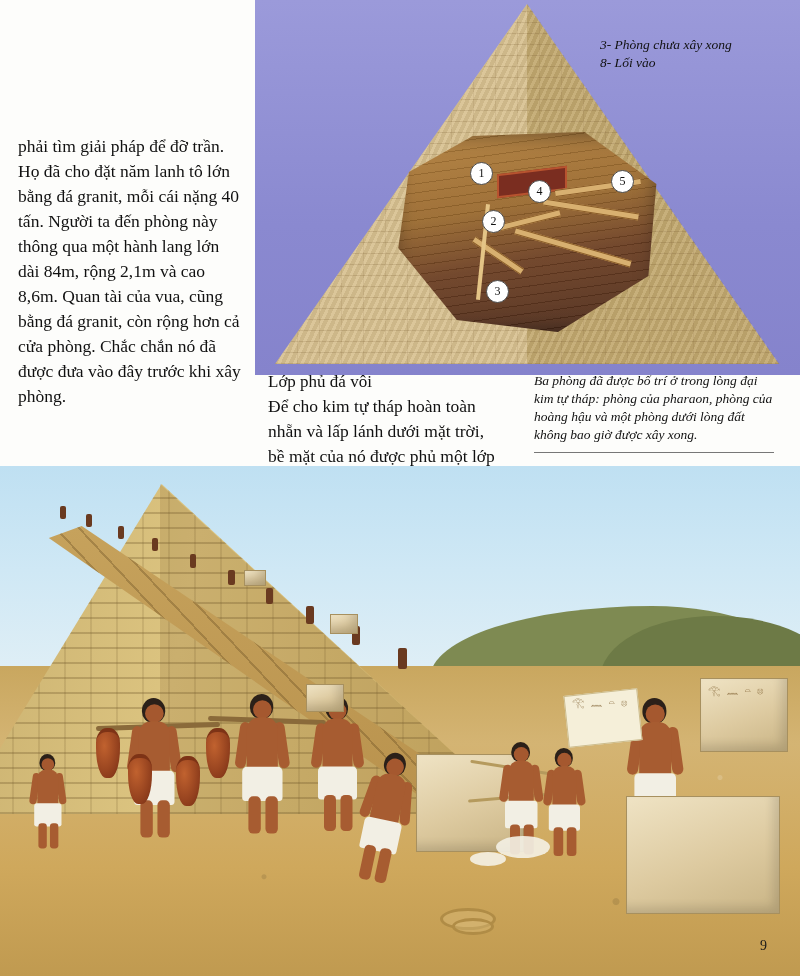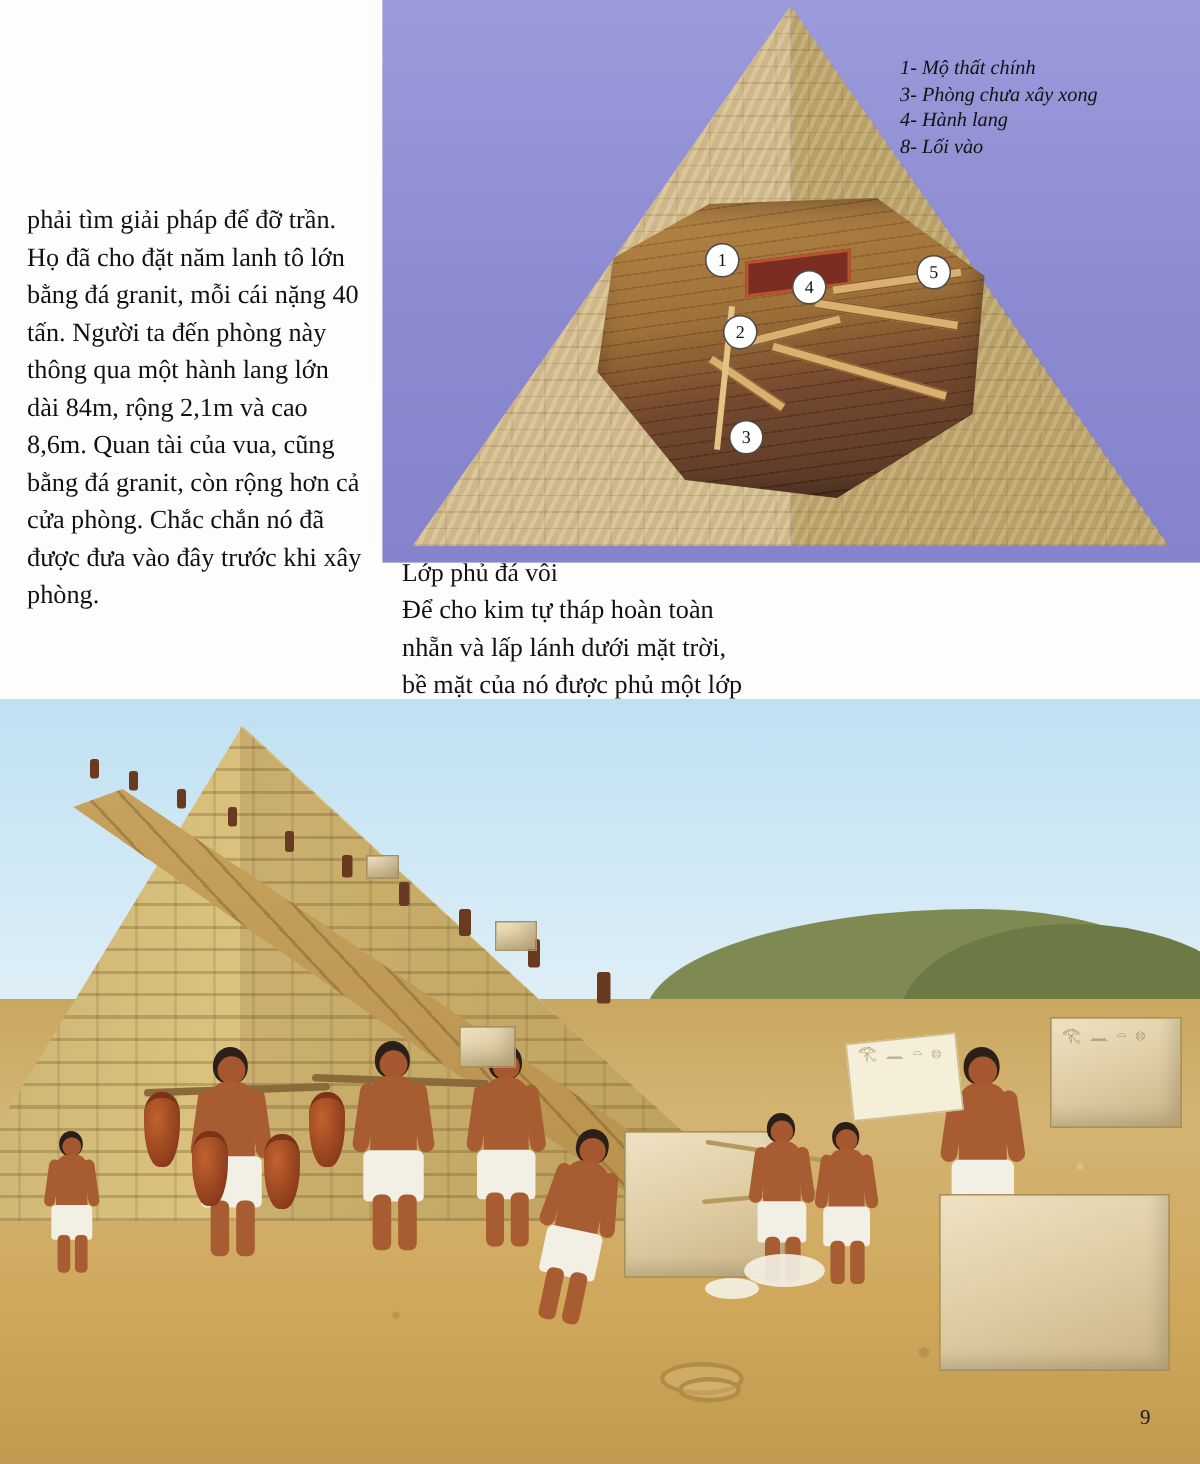--- a/index.html
+++ b/index.html
@@ -460,34 +460,33 @@
       </div>
     </div>
 
     <div class="marker m1" style="left:215px; top:162px;">1</div>
     <div class="marker m2" style="left:227px; top:210px;">2</div>
     <div class="marker m3" style="left:231px; top:280px;">3</div>
     <div class="marker m4" style="left:273px; top:180px;">4</div>
     <div class="marker m5" style="left:356px; top:170px;">5</div>
 
     <div class="legend" style="left:345px; top:36px;">
-      <div>1- Mộ thất chính</div>
       <div>3- Phòng chưa xây xong</div>
-      <div>4- Hành lang</div>
       <div>8- Lối vào</div>
     </div>
   </div>
 
   <div class="col-left">phải tìm giải pháp để đỡ trần. Họ đã cho đặt năm lanh tô lớn bằng đá granit, mỗi cái nặng 40 tấn. Người ta đến phòng này thông qua một hành lang lớn dài 84m, rộng 2,1m và cao 8,6m. Quan tài của vua, cũng bằng đá granit, còn rộng hơn cả cửa phòng. Chắc chắn nó đã được đưa vào đây trước khi xây phòng.</div>
 
   <div class="col-mid">
     <h3>Lớp phủ đá vôi</h3>
     <p>Để cho kim tự tháp hoàn toàn nhẵn và lấp lánh dưới mặt trời, bề mặt của nó được phủ một lớp đá vôi trắng. Còn đỉnh thì được phủ vàng.</p>
   </div>
 
+  <div class="note note-1">Ba phòng đã được bố trí ở trong lòng đại kim tự tháp: phòng của pharaon, phòng của hoàng hậu và một phòng dưới lòng đất không bao giờ được xây xong.</div>
   <div class="note note-2">Ngày nay, các nhà khảo cổ đưa ra giả thuyết rằng khoảng từ 20.000 đến 30.000 thợ đá phải lao động trong 20 năm để hoàn thành công trình khổng lồ này.</div>
 
   <div class="bottom-art">
     <div class="b-sky"></div>
     <div class="b-hills"></div>
     <div class="b-hills2"></div>
     <div class="b-ground"></div>
     <div class="b-ground-speck"></div>
 
     <div class="b-pyr"></div>

